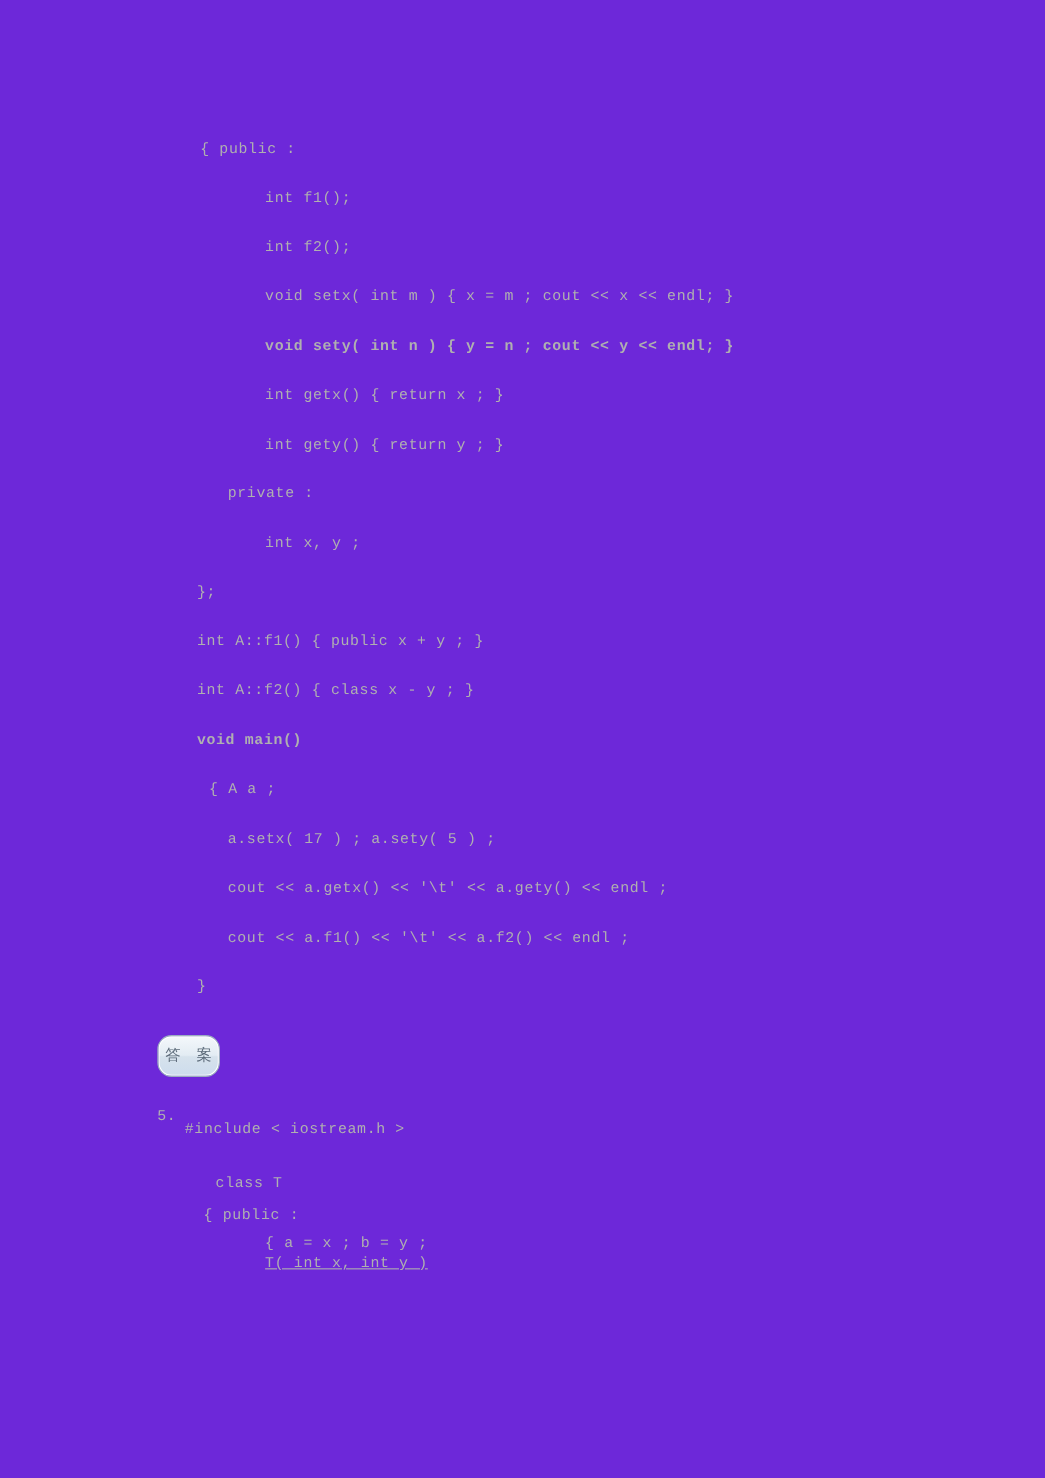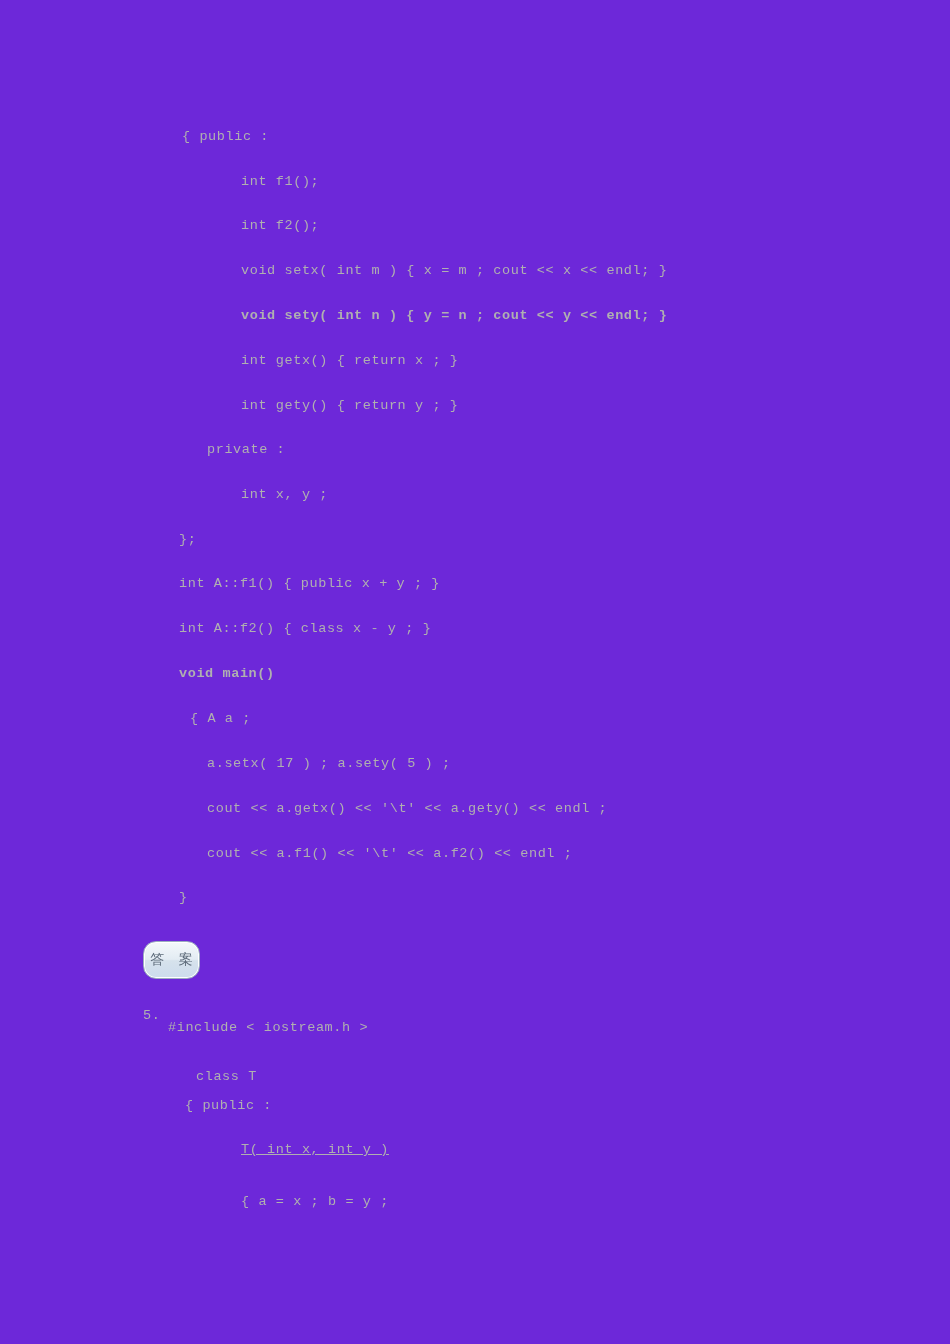--- a/index.html
+++ b/index.html
@@ -93,16 +93,16 @@
 
   <div class="answer-badge" style="border-color: rgb(155, 173, 192); color: rgb(93, 107, 122);">答 案</div>
 
   <div class="num-item" id="q5-number" style="left: 143px; top: 1008px;">5.</div>
 
   <div id="code-block-2">
       <div class="code-line" style="left: 168px; top: 1008px; margin-top: 12px;">#include &lt; iostream.h &gt;</div>
       <div class="code-line" style="left: 196px; top: 1053px; margin-top: 16px;">class T</div>
       <div class="code-line" style="left: 185px; top: 1098px;">{ public :</div>
       <div class="code-line" style="left: 241px; top: 1142px; text-decoration: underline;">T( int x, int y )</div>
-      <div class="code-line" style="left: 241px; top: 1194px; text-align: center;">{ a = x ; b = y ;</div>
+      <div class="code-line" style="left: 241px; top: 1124px; text-align: center;">{ a = x ; b = y ;</div>
     </div>
 
 </div>
 
 </body></html>

